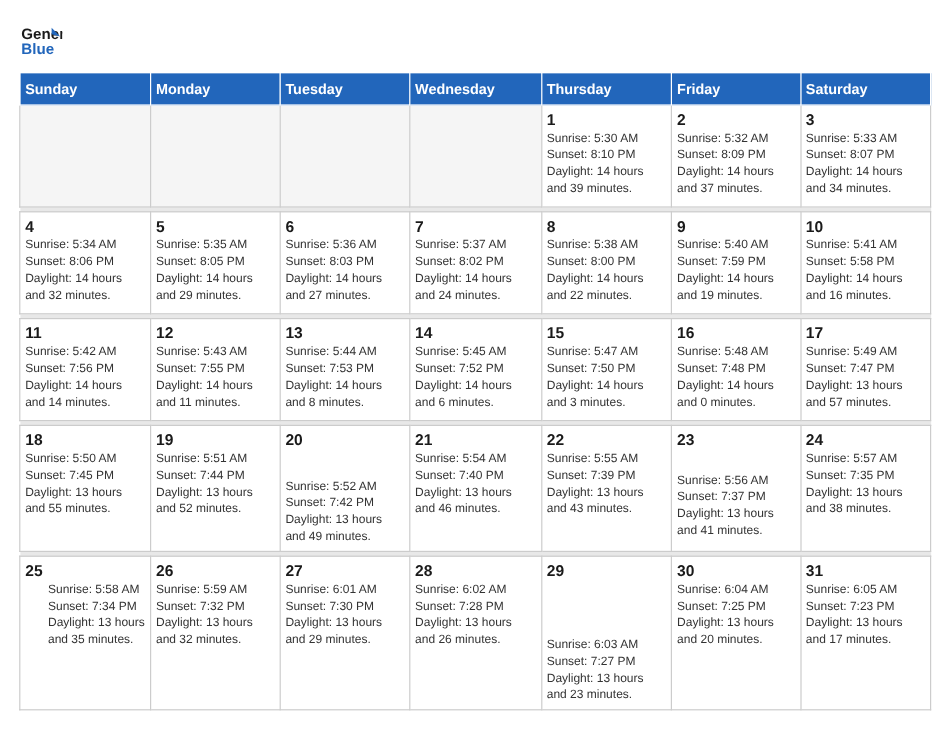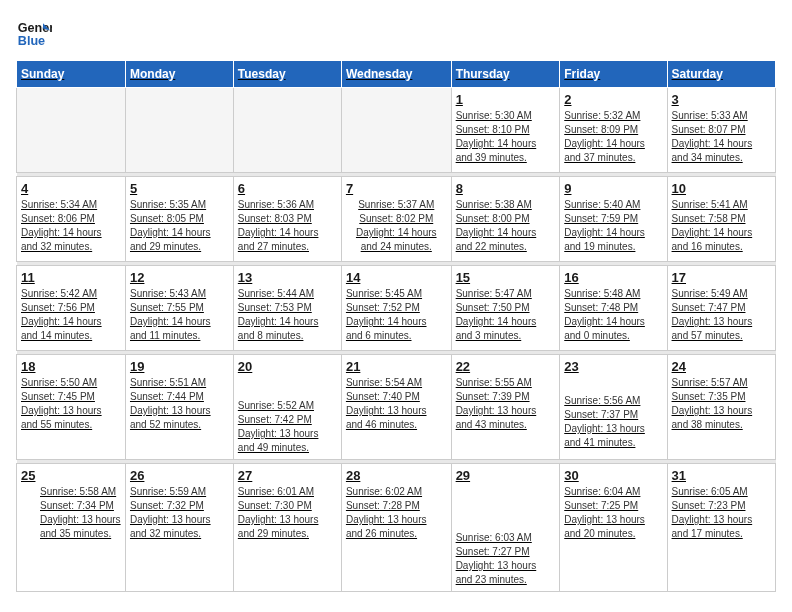--- a/index.html
+++ b/index.html
@@ -34,21 +34,20 @@
       color: #1a1a1a;
     }
     .subtitle {
       font-size: 15px;
       color: #555;
     }
     .calendar-table {
       width: 100%;
       border-collapse: collapse;
       font-size: 11px;
-      text-decoration: underline;
     }
     .calendar-table th {
       background: #2266bb;
       color: #fff;
       padding: 6px 4px;
       text-align: left;
       font-size: 12px;
       font-weight: bold;
       border: 1px solid #fff;
     }
@@ -162,21 +161,21 @@
         </td>
         <td>
           <div class="day-number">6</div>
           <div class="day-info" style="white-space: pre-line;">Sunrise: 5:36 AM
 Sunset: 8:03 PM
 Daylight: 14 hours
 and 27 minutes.</div>
         </td>
         <td>
           <div class="day-number">7</div>
-          <div class="day-info" style="white-space: pre-line; text-align: center;">Sunrise: 5:37 AM
+          <div class="day-info" style="white-space: pre-line;">Sunrise: 5:37 AM
 Sunset: 8:02 PM
 Daylight: 14 hours
 and 24 minutes.</div>
         </td>
         <td>
           <div class="day-number">8</div>
           <div class="day-info" style="white-space: pre-line;">Sunrise: 5:38 AM
 Sunset: 8:00 PM
 Daylight: 14 hours
 and 22 minutes.</div>
@@ -184,21 +183,21 @@
         <td>
           <div class="day-number">9</div>
           <div class="day-info" style="white-space: pre-line;">Sunrise: 5:40 AM
 Sunset: 7:59 PM
 Daylight: 14 hours
 and 19 minutes.</div>
         </td>
         <td>
           <div class="day-number">10</div>
           <div class="day-info" style="white-space: pre-line;">Sunrise: 5:41 AM
-Sunset: 7:58 PM
+Sunset: 5:58 PM
 Daylight: 14 hours
 and 16 minutes.</div>
         </td>
       </tr>
       <tr class="row-separator">
         <td colspan="7"></td>
       </tr>
       <tr>
         <td>
           <div class="day-number">11</div>

